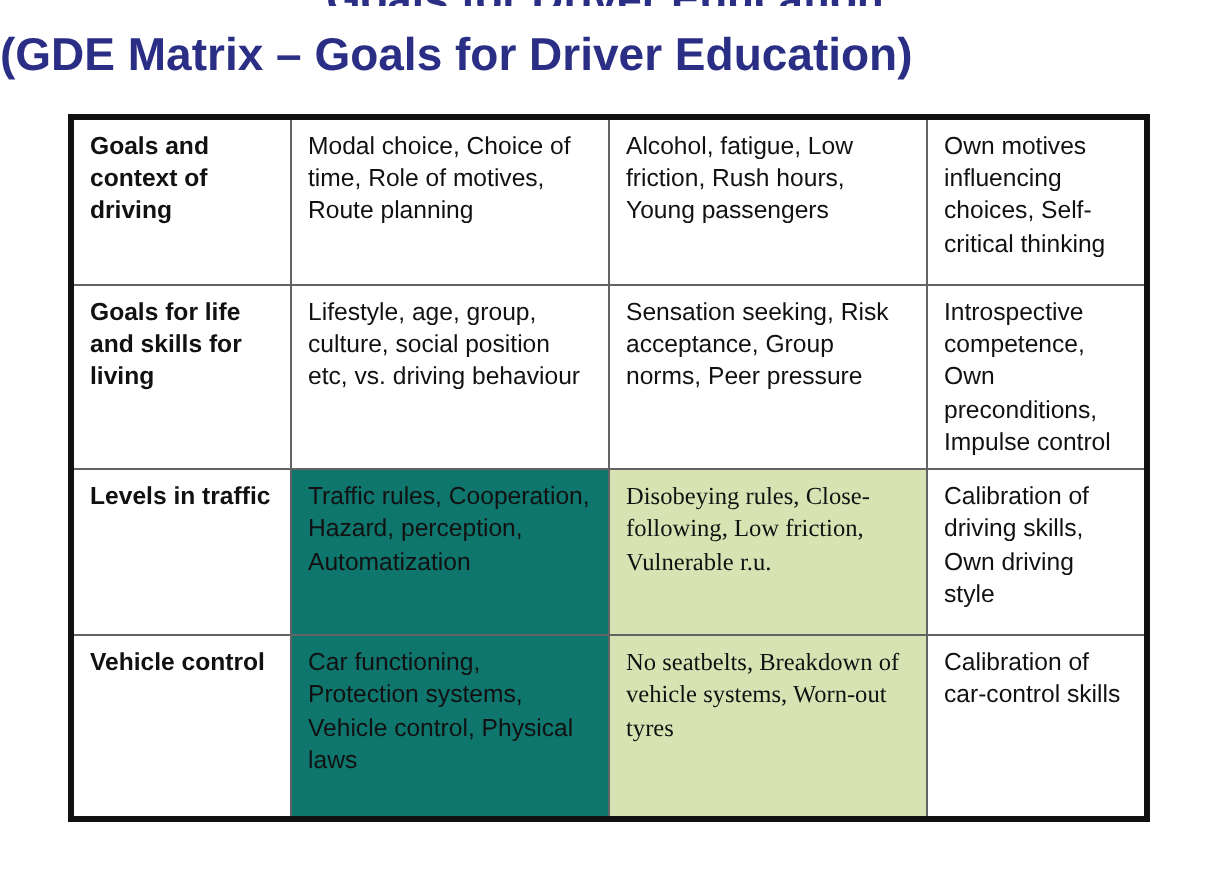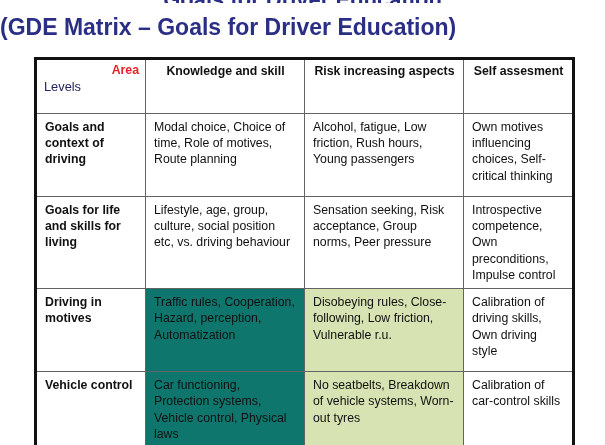--- a/index.html
+++ b/index.html
@@ -117,64 +117,55 @@
     line-height: 1.32;
     vertical-align: top;
     padding-top: 6px;
   }
   tr.body-row td { height: 72px; }
   tr.body-row.tall td { height: 80px; }
 
   
   td.fill-white  { background: #ffffff; }
   td.fill-green  { background: #0f766e; }
-  td.fill-lgreen { background: #d7e3b3; }
+  td.fill-lgreen { background: #d7e3b3; font-family: Liberation Serif, serif; }
 </style>
 </head>
 <body>
 
 <div class="clipped-line">Goals for Driver Education</div>
 
 <div class="slide-title">(GDE Matrix – Goals for Driver Education)</div>
 
 <div class="matrix-wrap">
   <table class="matrix">
     <colgroup>
       <col class="c-levels">
       <col class="c-know">
       <col class="c-risk">
       <col class="c-self">
     </colgroup>
     <tbody>
-      <tr class="head-row">
-        <td class="corner-cell">
-          <span class="corner-area">Area</span>
-          <span class="corner-levels">Levels</span>
-        </td>
-        <td class="head-cell">Knowledge and skill</td>
-        <td class="head-cell">Risk increasing aspects</td>
-        <td class="head-cell">Self assesment</td>
-      </tr>
 
       <tr class="body-row">
         <td class="level-cell fill-white">Goals and context of driving</td>
         <td class="fill-white">Modal choice, Choice of time, Role of motives, Route planning</td>
         <td class="fill-white">Alcohol, fatigue, Low friction, Rush hours, Young passengers</td>
         <td class="fill-white">Own motives influencing choices, Self-critical thinking</td>
       </tr>
 
       <tr class="body-row">
         <td class="level-cell fill-white">Goals for life and skills for living</td>
         <td class="fill-white">Lifestyle, age, group, culture, social position etc, vs. driving behaviour</td>
         <td class="fill-white">Sensation seeking, Risk acceptance, Group norms, Peer pressure</td>
         <td class="fill-white">Introspective competence, Own preconditions, Impulse control</td>
       </tr>
 
       <tr class="body-row">
-        <td class="level-cell fill-white">Driving in motives</td>
+        <td class="level-cell fill-white">Levels in traffic</td>
         <td class="fill-green">Traffic rules, Cooperation, Hazard, perception, Automatization</td>
         <td class="fill-lgreen">Disobeying rules, Close-following, Low friction, Vulnerable r.u.</td>
         <td class="fill-white">Calibration of driving skills, Own driving style</td>
       </tr>
 
       <tr class="body-row tall">
         <td class="level-cell fill-white">Vehicle control</td>
         <td class="fill-green">Car functioning, Protection systems, Vehicle control, Physical laws</td>
         <td class="fill-lgreen">No seatbelts, Breakdown of vehicle systems, Worn-out tyres</td>
         <td class="fill-white">Calibration of car-control skills</td>

